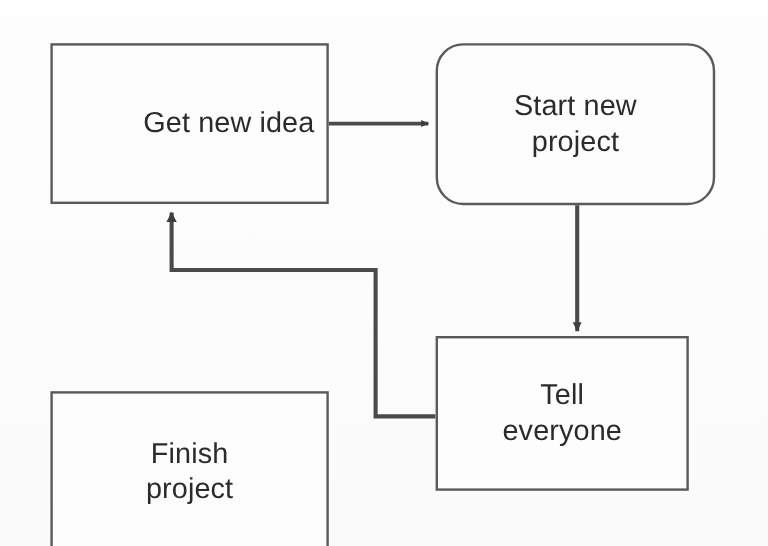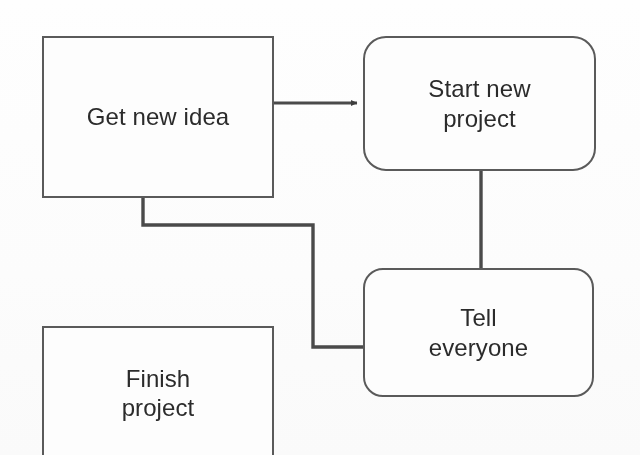--- a/index.html
+++ b/index.html
@@ -39,42 +39,42 @@
     font-size: 24px;
     line-height: 1.22;
     letter-spacing: 0.1px;
     font-weight: 400;
     white-space: pre-line;
   }
   #node-get-new-idea {
     left: 42px;
     top: 36px;
     width: 232px;
-    height: 162px;
+    height: 134px;
+    justify-content: flex-end;
   }
   #node-start-new-project {
     left: 363px;
     top: 36px;
     width: 233px;
     height: 135px;
     border-radius: 23px;
   }
   #node-finish-project {
     left: 42px;
     top: 278px;
     width: 232px;
     height: 134px;
     margin-top: 48px;
   }
   #node-tell-everyone {
     left: 363px;
-    top: 268px;
-    width: 231px;
+    top: 280px;
+    width: 211px;
     height: 129px;
-    border-radius: 20px;
   }
   .node-label {
     display: block;
     padding: 0 10px;
   }
 </style>
 </head>
 <body>
 
 <div id="canvas">

